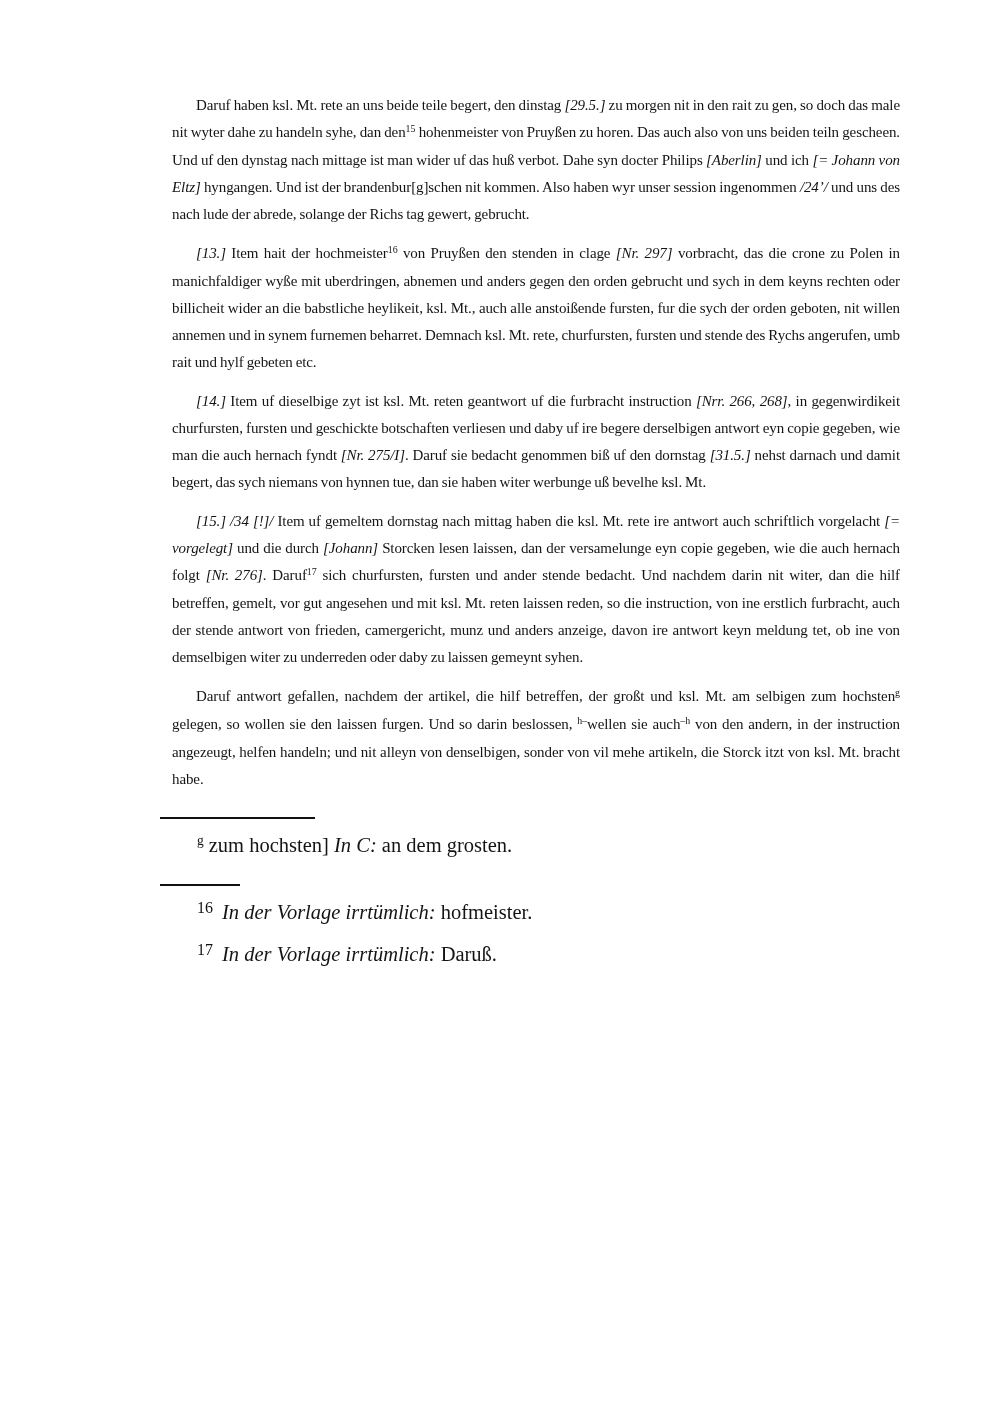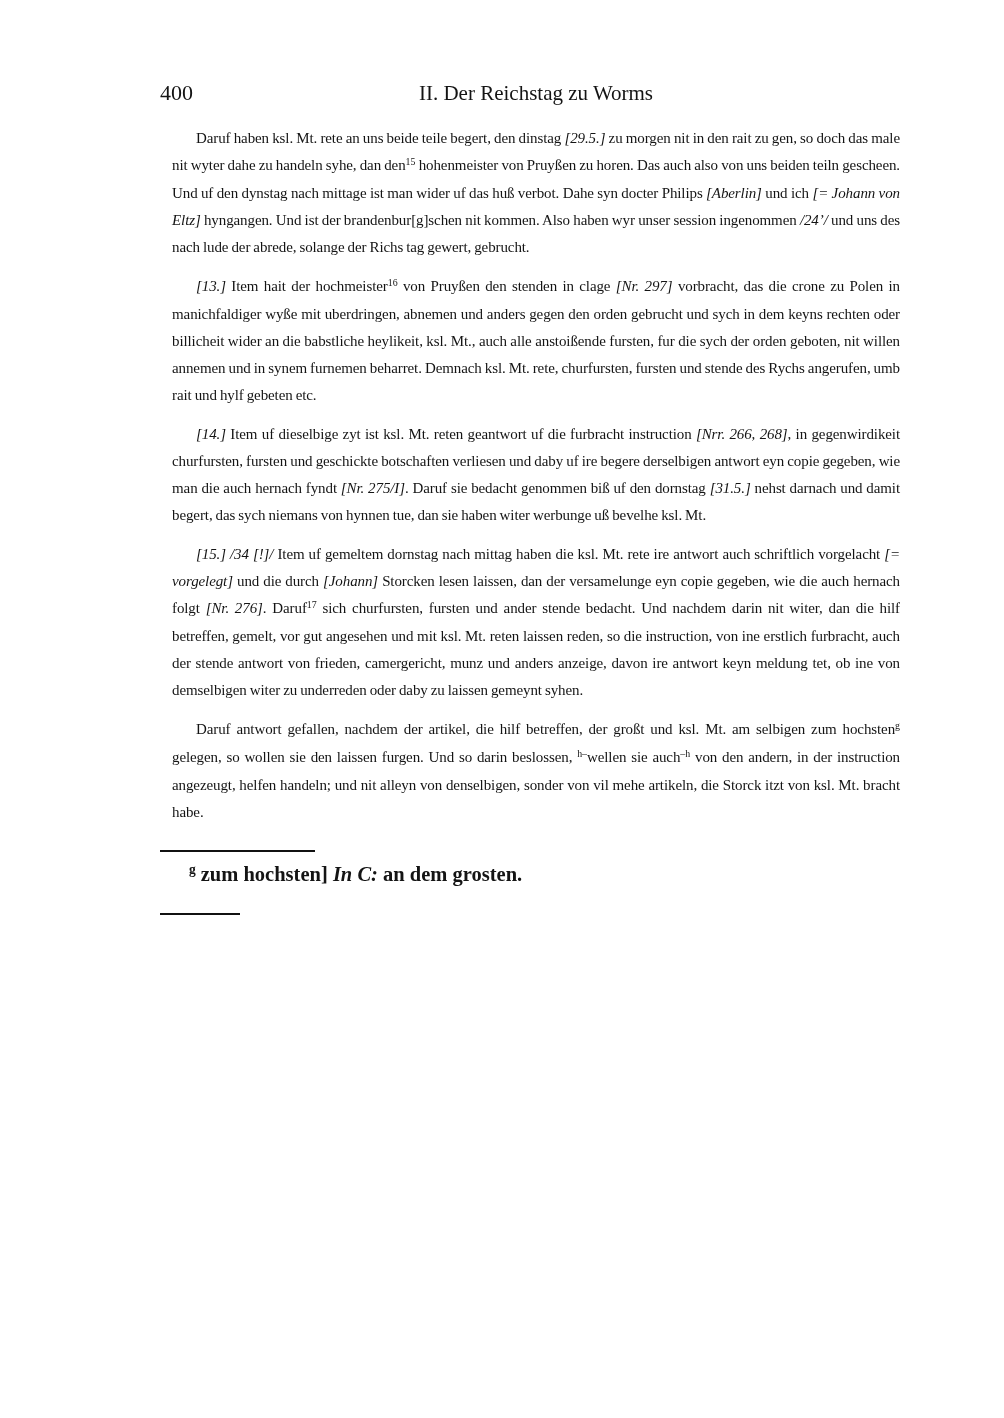--- a/index.html
+++ b/index.html
@@ -64,26 +64,25 @@
   .apparatus-letters { margin-top: 24px; }
   .apparatus-numbers { margin-top: 22px; }
   .apparatus-rule {
     border: none;
     border-top: 2px solid #111;
     margin: 0 0 8px 0;
   }
   .rule-letters { width: 155px; }
   .rule-numbers { width: 80px; }
   .note {
-    margin: 4px;
+    margin: 12px;
     font-size: 20.5px;
     line-height: 28px;
     text-indent: 25px;
     text-align: left;
-    font-weight: bold;
   }
   .note-marker {
     position: relative;
     display: inline-block;
     text-indent: 0;
   }
   .marker-letter {
     font-size: 66%;
     top: -0.5em;
     margin-right: 5px;
@@ -92,35 +91,33 @@
     font-size: 78%;
     top: -0.35em;
     margin-right: 9px;
   }
 </style>
 </head>
 <body>
 
 <div class="page">
 
-  <div class="page-header">
-    <span class="page-number">400</span>
-    <span class="running-head">II. Der Reichstag zu Worms</span>
-  </div>
 
   <div class="text-body">
     <p class="body-par"><span class="seg-r">Daruf haben ksl. Mt. rete an uns beide teile begert, den dinstag </span><span class="seg-i">[29.5.]</span><span class="seg-r"> zu morgen nit in den rait zu gen, so doch das male nit wyter dahe zu handeln syhe, dan den</span><span class="seg-sup">15</span><span class="seg-r"> hohenmeister von Pruyßen zu horen. Das auch also von uns beiden teiln gescheen. Und uf den dynstag nach mittage ist man wider uf das huß verbot. Dahe syn docter Philips </span><span class="seg-i">[Aberlin]</span><span class="seg-r"> und ich </span><span class="seg-i">[= Johann von Eltz]</span><span class="seg-r"> hyngangen. Und ist der brandenbur[g]schen nit kommen. Also haben wyr unser session ingenommen </span><span class="seg-i">/24’/</span><span class="seg-r"> und uns des nach lude der abrede, solange der Richs tag gewert, gebrucht.</span></p>
     <p class="body-par"><span class="seg-i">[13.]</span><span class="seg-r"> Item hait der hochmeister</span><span class="seg-sup">16</span><span class="seg-r"> von Pruyßen den stenden in clage </span><span class="seg-i">[Nr. 297]</span><span class="seg-r"> vorbracht, das die crone zu Polen in manichfaldiger wyße mit uberdringen, abnemen und anders gegen den orden gebrucht und sych in dem keyns rechten oder billicheit wider an die babstliche heylikeit, ksl. Mt., auch alle anstoißende fursten, fur die sych der orden geboten, nit willen annemen und in synem furnemen beharret. Demnach ksl. Mt. rete, churfursten, fursten und stende des Rychs angerufen, umb rait und hylf gebeten etc.</span></p>
     <p class="body-par"><span class="seg-i">[14.]</span><span class="seg-r"> Item uf dieselbige zyt ist ksl. Mt. reten geantwort uf die furbracht instruction </span><span class="seg-i">[Nrr. 266, 268]</span><span class="seg-r">, in gegenwirdikeit churfursten, fursten und geschickte botschaften verliesen und daby uf ire begere derselbigen antwort eyn copie gegeben, wie man die auch hernach fyndt </span><span class="seg-i">[Nr. 275/I]</span><span class="seg-r">. Daruf sie bedacht genommen biß uf den dornstag </span><span class="seg-i">[31.5.]</span><span class="seg-r"> nehst darnach und damit begert, das sych niemans von hynnen tue, dan sie haben witer werbunge uß bevelhe ksl. Mt.</span></p>
     <p class="body-par"><span class="seg-i">[15.] /34 [!]/</span><span class="seg-r"> Item uf gemeltem dornstag nach mittag haben die ksl. Mt. rete ire antwort auch schriftlich vorgelacht </span><span class="seg-i">[= vorgelegt]</span><span class="seg-r"> und die durch </span><span class="seg-i">[Johann]</span><span class="seg-r"> Storcken lesen laissen, dan der versamelunge eyn copie gegeben, wie die auch hernach folgt </span><span class="seg-i">[Nr. 276]</span><span class="seg-r">. Daruf</span><span class="seg-sup">17</span><span class="seg-r"> sich churfursten, fursten und ander stende bedacht. Und nachdem darin nit witer, dan die hilf betreffen, gemelt, vor gut angesehen und mit ksl. Mt. reten laissen reden, so die instruction, von ine erstlich furbracht, auch der stende antwort von frieden, camergericht, munz und anders anzeige, davon ire antwort keyn meldung tet, ob ine von demselbigen witer zu underreden oder daby zu laissen gemeynt syhen.</span></p>
     <p class="body-par"><span class="seg-r">Daruf antwort gefallen, nachdem der artikel, die hilf betreffen, der großt und ksl. Mt. am selbigen zum hochsten</span><span class="seg-sup">g</span><span class="seg-r"> gelegen, so wollen sie den laissen furgen. Und so darin beslossen, </span><span class="seg-sup">h–</span><span class="seg-r">wellen sie auch</span><span class="seg-sup">–h</span><span class="seg-r"> von den andern, in der instruction angezeugt, helfen handeln; und nit alleyn von denselbigen, sonder von vil mehe artikeln, die Storck itzt von ksl. Mt. bracht habe.</span></p>
 
     <div class="apparatus apparatus-letters">
       <hr class="apparatus-rule rule-letters">
       <p class="note"><span class="note-marker marker-letter">g</span><span class="note-text"><span class="seg-r">zum hochsten] </span><span class="seg-i">In C:</span><span class="seg-r"> an dem grosten.</span></span></p>
     </div>
 
     <div class="apparatus apparatus-numbers">
       <hr class="apparatus-rule rule-numbers">
+      <p class="note"><span class="note-marker marker-number">16</span><span class="note-text"><span class="seg-i">In der Vorlage irrtümlich:</span><span class="seg-r"> hofmeister.</span></span></p>
+      <p class="note"><span class="note-marker marker-number">17</span><span class="note-text"><span class="seg-i">In der Vorlage irrtümlich:</span><span class="seg-r"> Daruß.</span></span></p>
     </div>
   </div>
 
 </div>
 
 </body></html>

